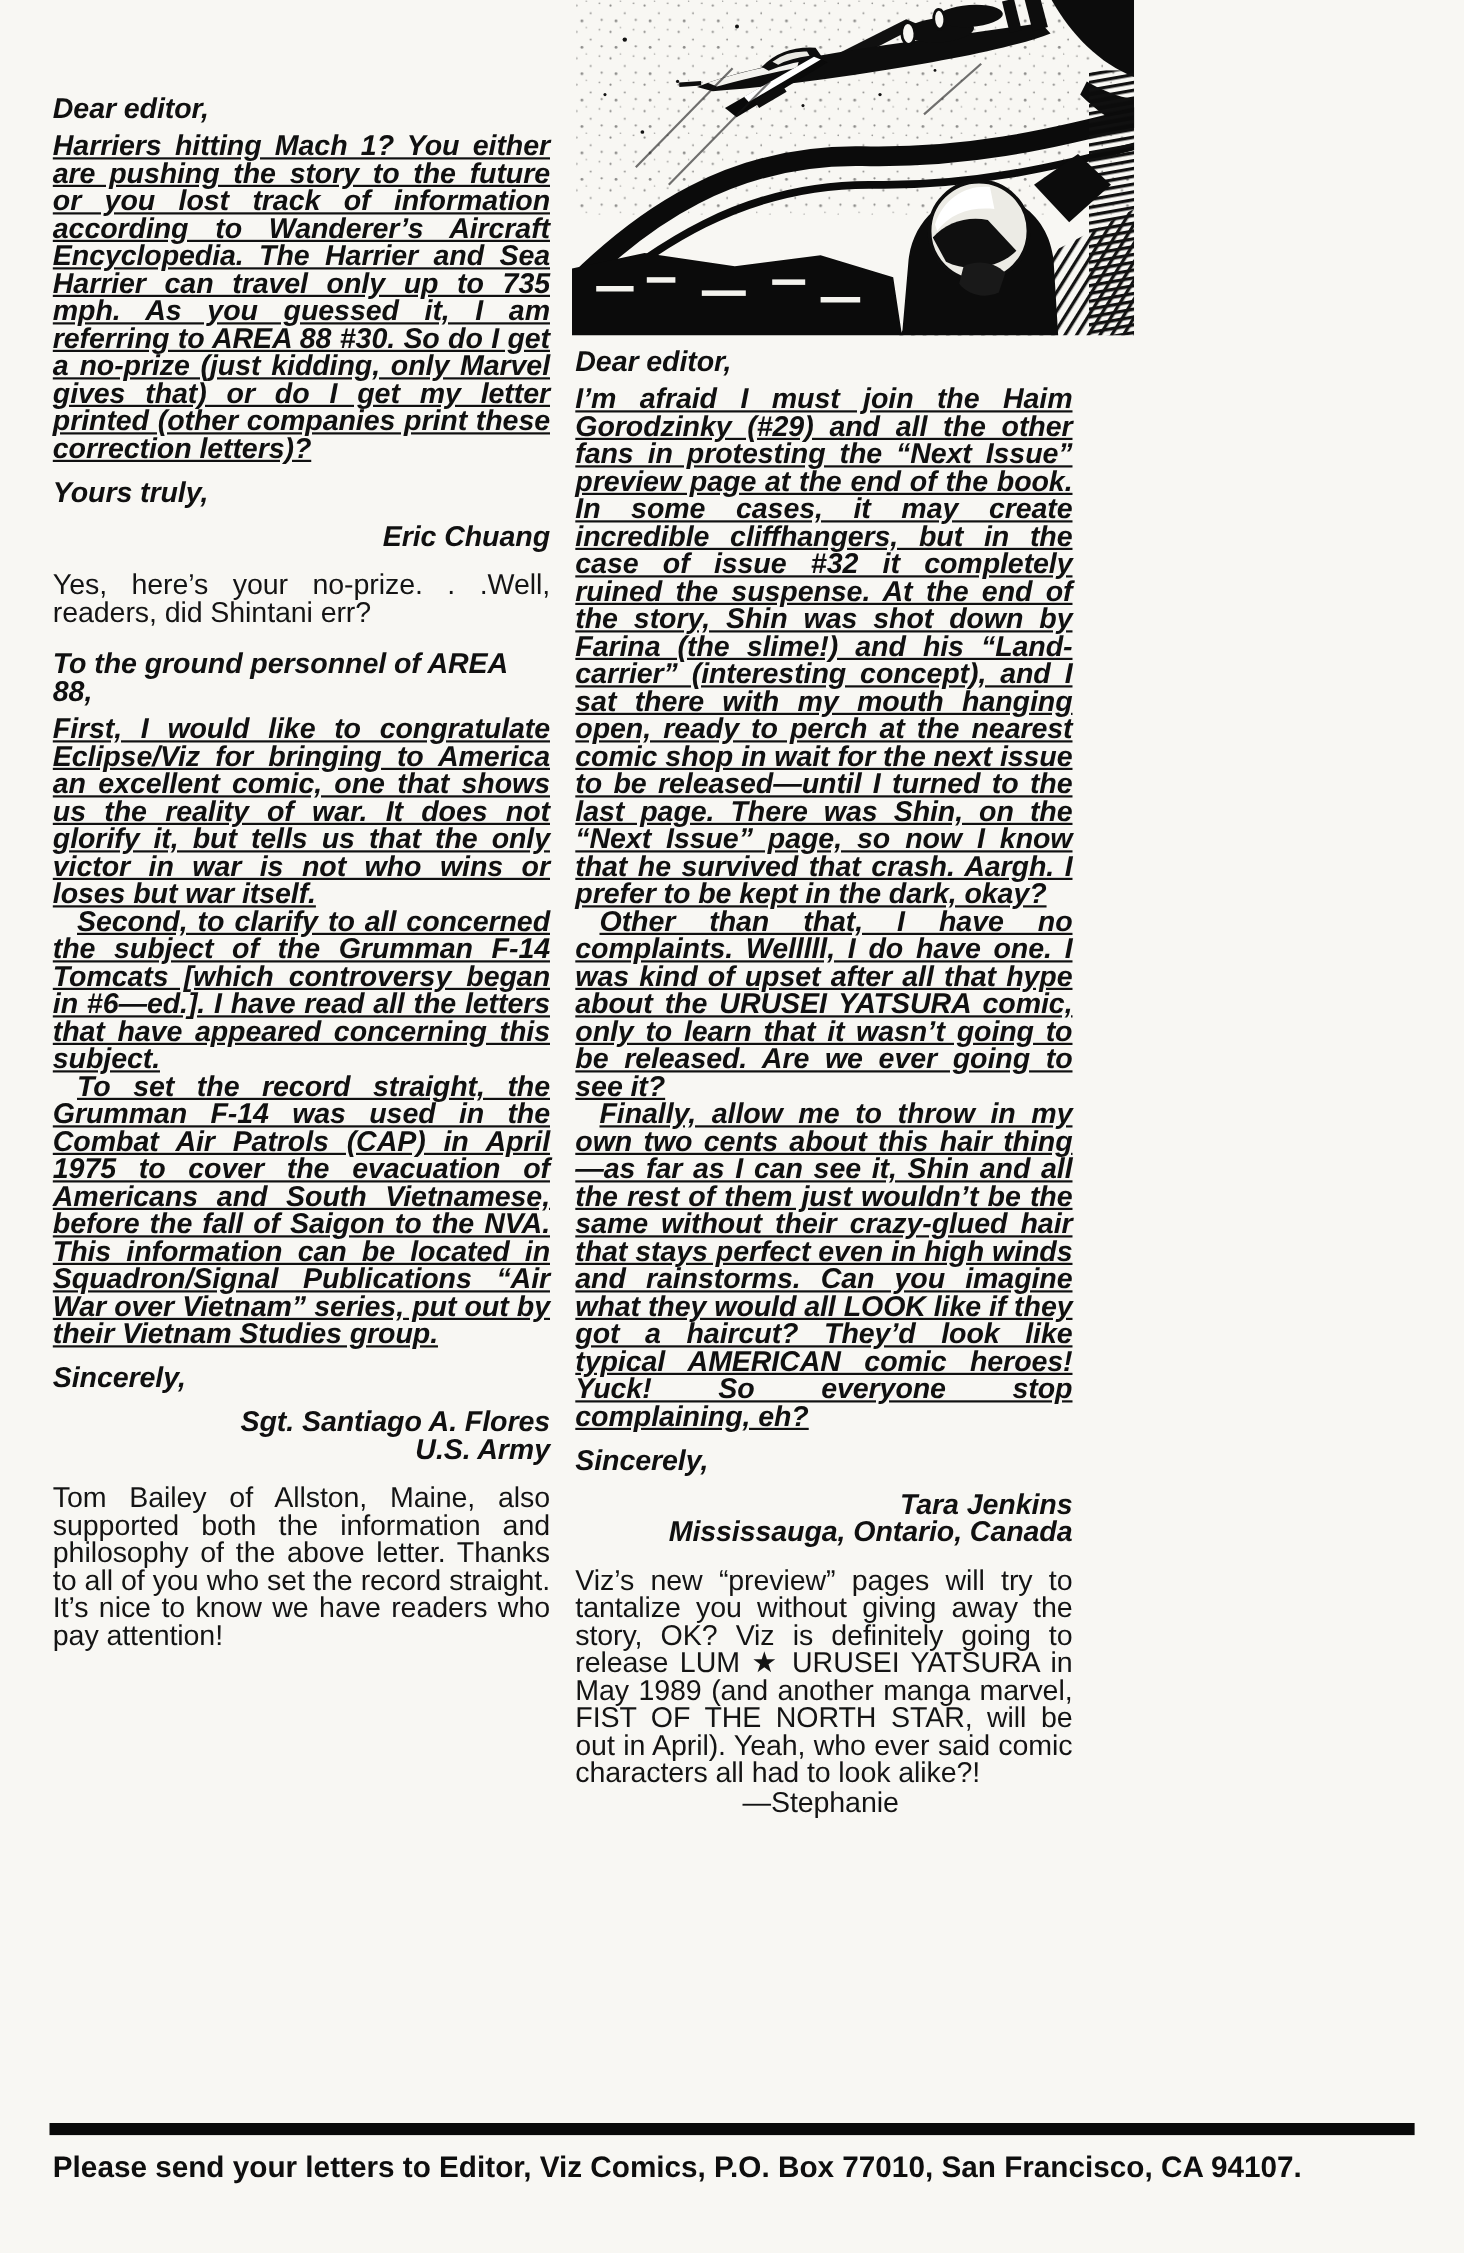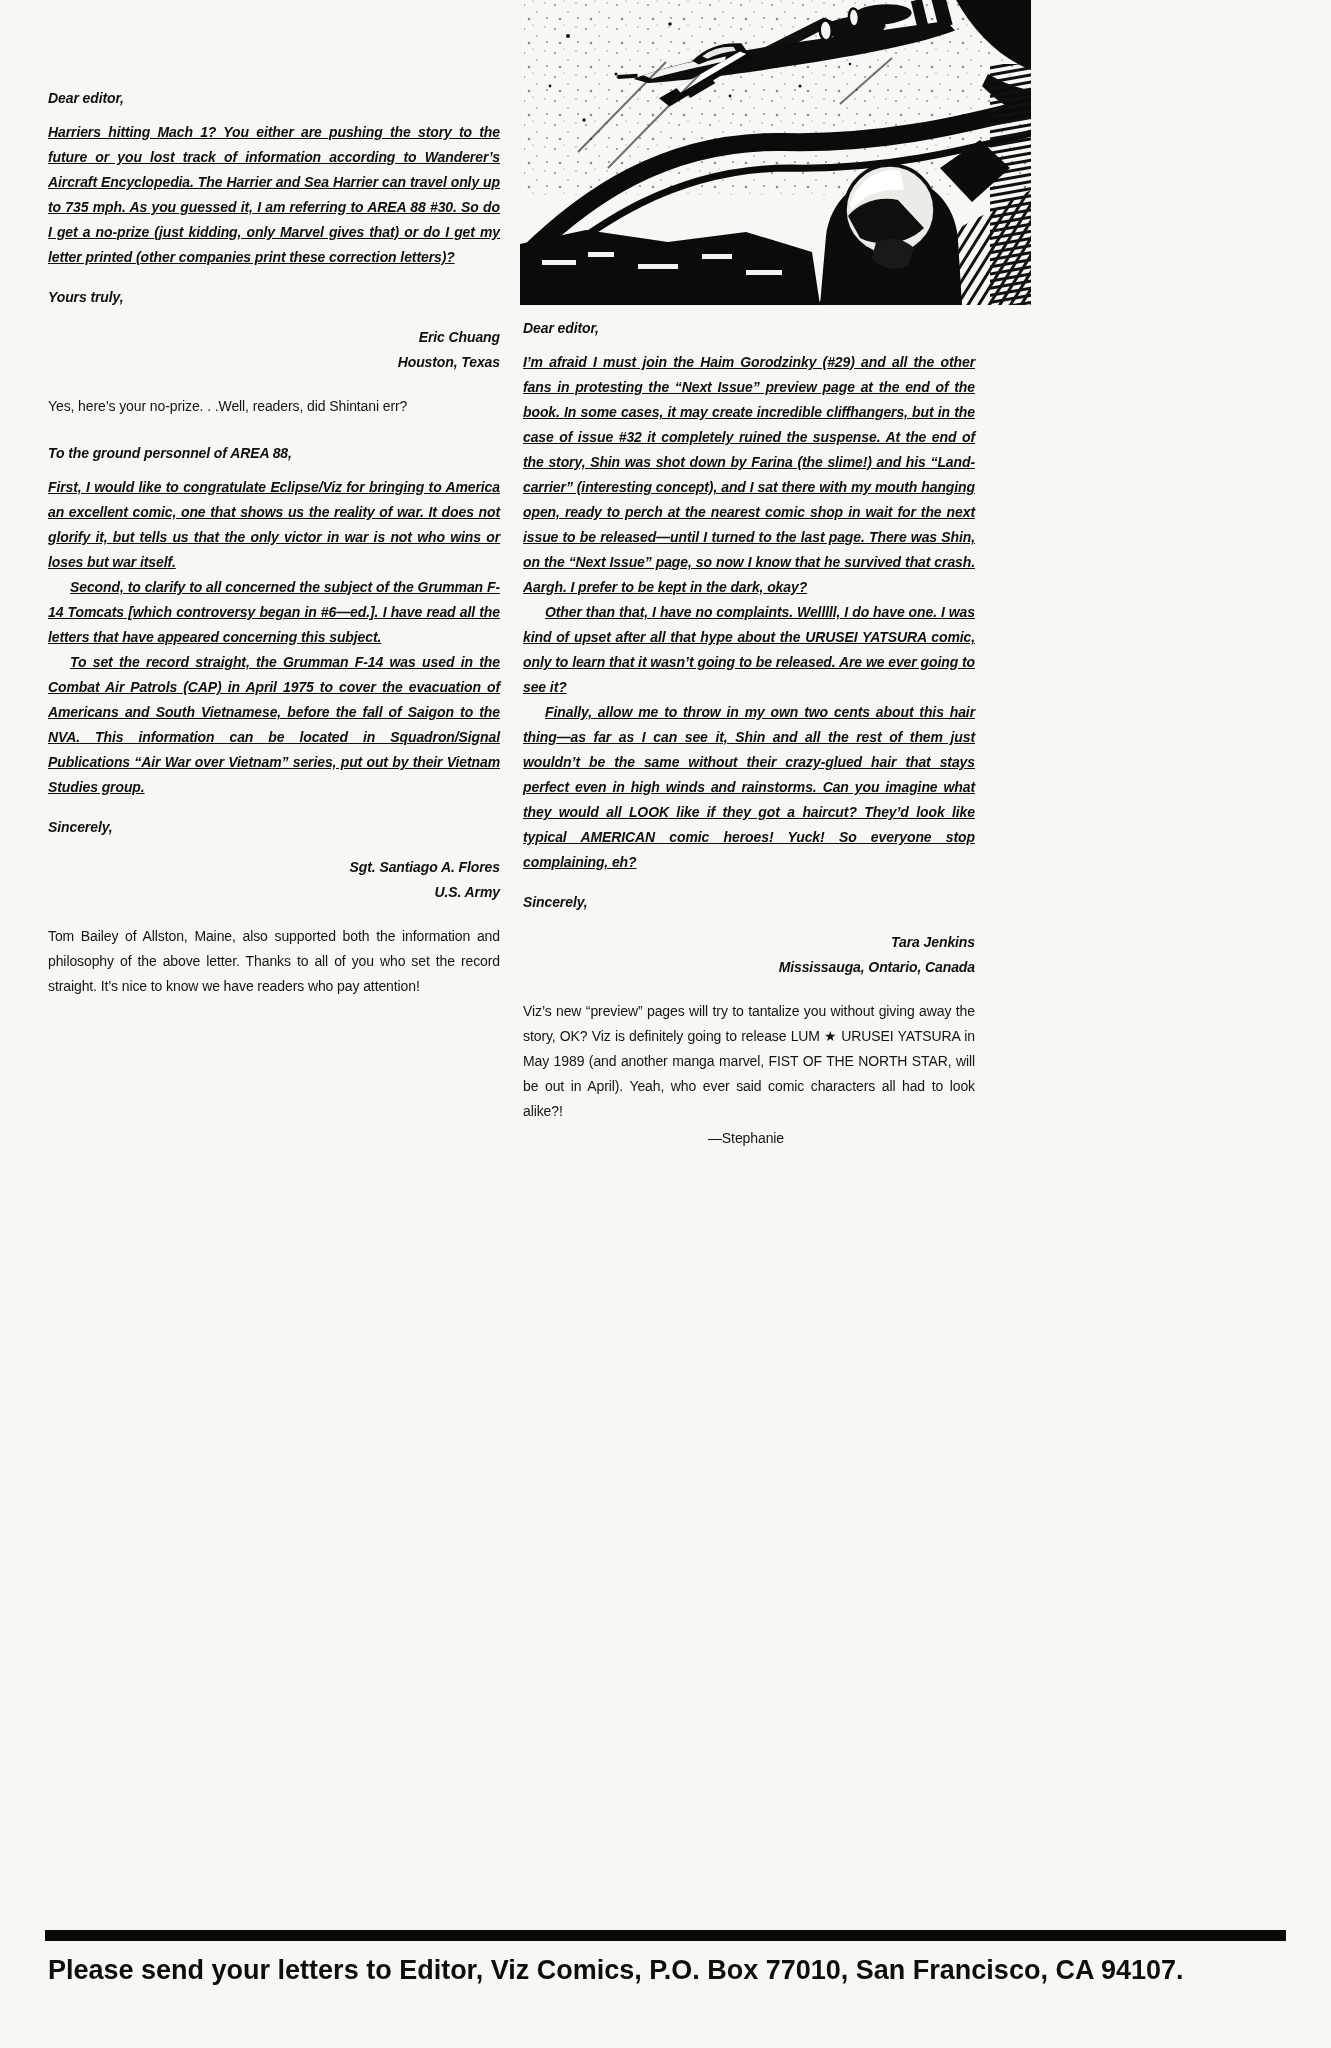--- a/index.html
+++ b/index.html
@@ -2,21 +2,21 @@
 <html><head>
 <meta charset="utf-8">
 <style>
   html,body{margin:0;padding:0;}
   body{
     width:1331px;height:2048px;position:relative;overflow:hidden;
     background:#f8f7f3;color:#141414;
     font-family:"Liberation Sans", sans-serif;
   }
   .illustration{position:absolute;left:520px;top:0;width:511px;height:305px;}
-  .col{position:absolute;width:452px;font-size:14px;line-height:25px;letter-spacing:-0.1px;}
+  .col{position:absolute;width:452px;font-size:26px;line-height:25px;letter-spacing:-0.1px;}
   .col-left{left:48px;top:86px;}
   .col-right{left:523px;top:316px;}
   .sal,.lp,.closing,.sig{font-weight:bold;font-style:italic;color:#101010;}
   .lp{text-align:justify;text-decoration:underline;}
   .indent{text-indent:22px;}
   .sal{margin-bottom:9px;}
   .closing{margin-top:15px;}
   .sig{margin-top:15px;}
   .sigline{display:block;text-align:right;}
   .reply{margin-top:19px;font-weight:normal;font-style:normal;text-align:justify;}
@@ -112,21 +112,20 @@
     </svg>
   </figure>
 
   <section class="col col-left">
     <article class="letter">
       <p class="sal">Dear editor,</p>
       <p class="lp">Harriers hitting Mach 1? You either are pushing the story to the future or you lost track of information according to Wanderer’s Aircraft Encyclopedia. The Harrier and Sea Harrier can travel only up to 735 mph. As you guessed it, I am referring to AREA 88 #30. So do I get a no-prize (just kidding, only Marvel gives that) or do I get my letter printed (other companies print these correction letters)?</p>
       <p class="closing">Yours truly,</p>
       <p class="sig">
         <span class="sigline">Eric Chuang</span>
-        <span class="sigline">Houston, Texas</span>
       </p>
     </article>
 
     <p class="reply">Yes, here’s your no-prize. . .Well, readers, did Shintani err?</p>
 
     <article class="letter letter-gap">
       <p class="sal">To the ground personnel of AREA 88,</p>
       <p class="lp">First, I would like to congratulate Eclipse/Viz for bringing to America an excellent comic, one that shows us the reality of war. It does not glorify it, but tells us that the only victor in war is not who wins or loses but war itself.</p>
       <p class="lp indent">Second, to clarify to all concerned the subject of the Grumman F-14 Tomcats [which controversy began in #6—ed.]. I have read all the letters that have appeared concerning this subject.</p>
       <p class="lp indent">To set the record straight, the Grumman F-14 was used in the Combat Air Patrols (CAP) in April 1975 to cover the evacuation of Americans and South Vietnamese, before the fall of Saigon to the NVA. This information can be located in Squadron/Signal Publications “Air War over Vietnam” series, put out by their Vietnam Studies group.</p>

